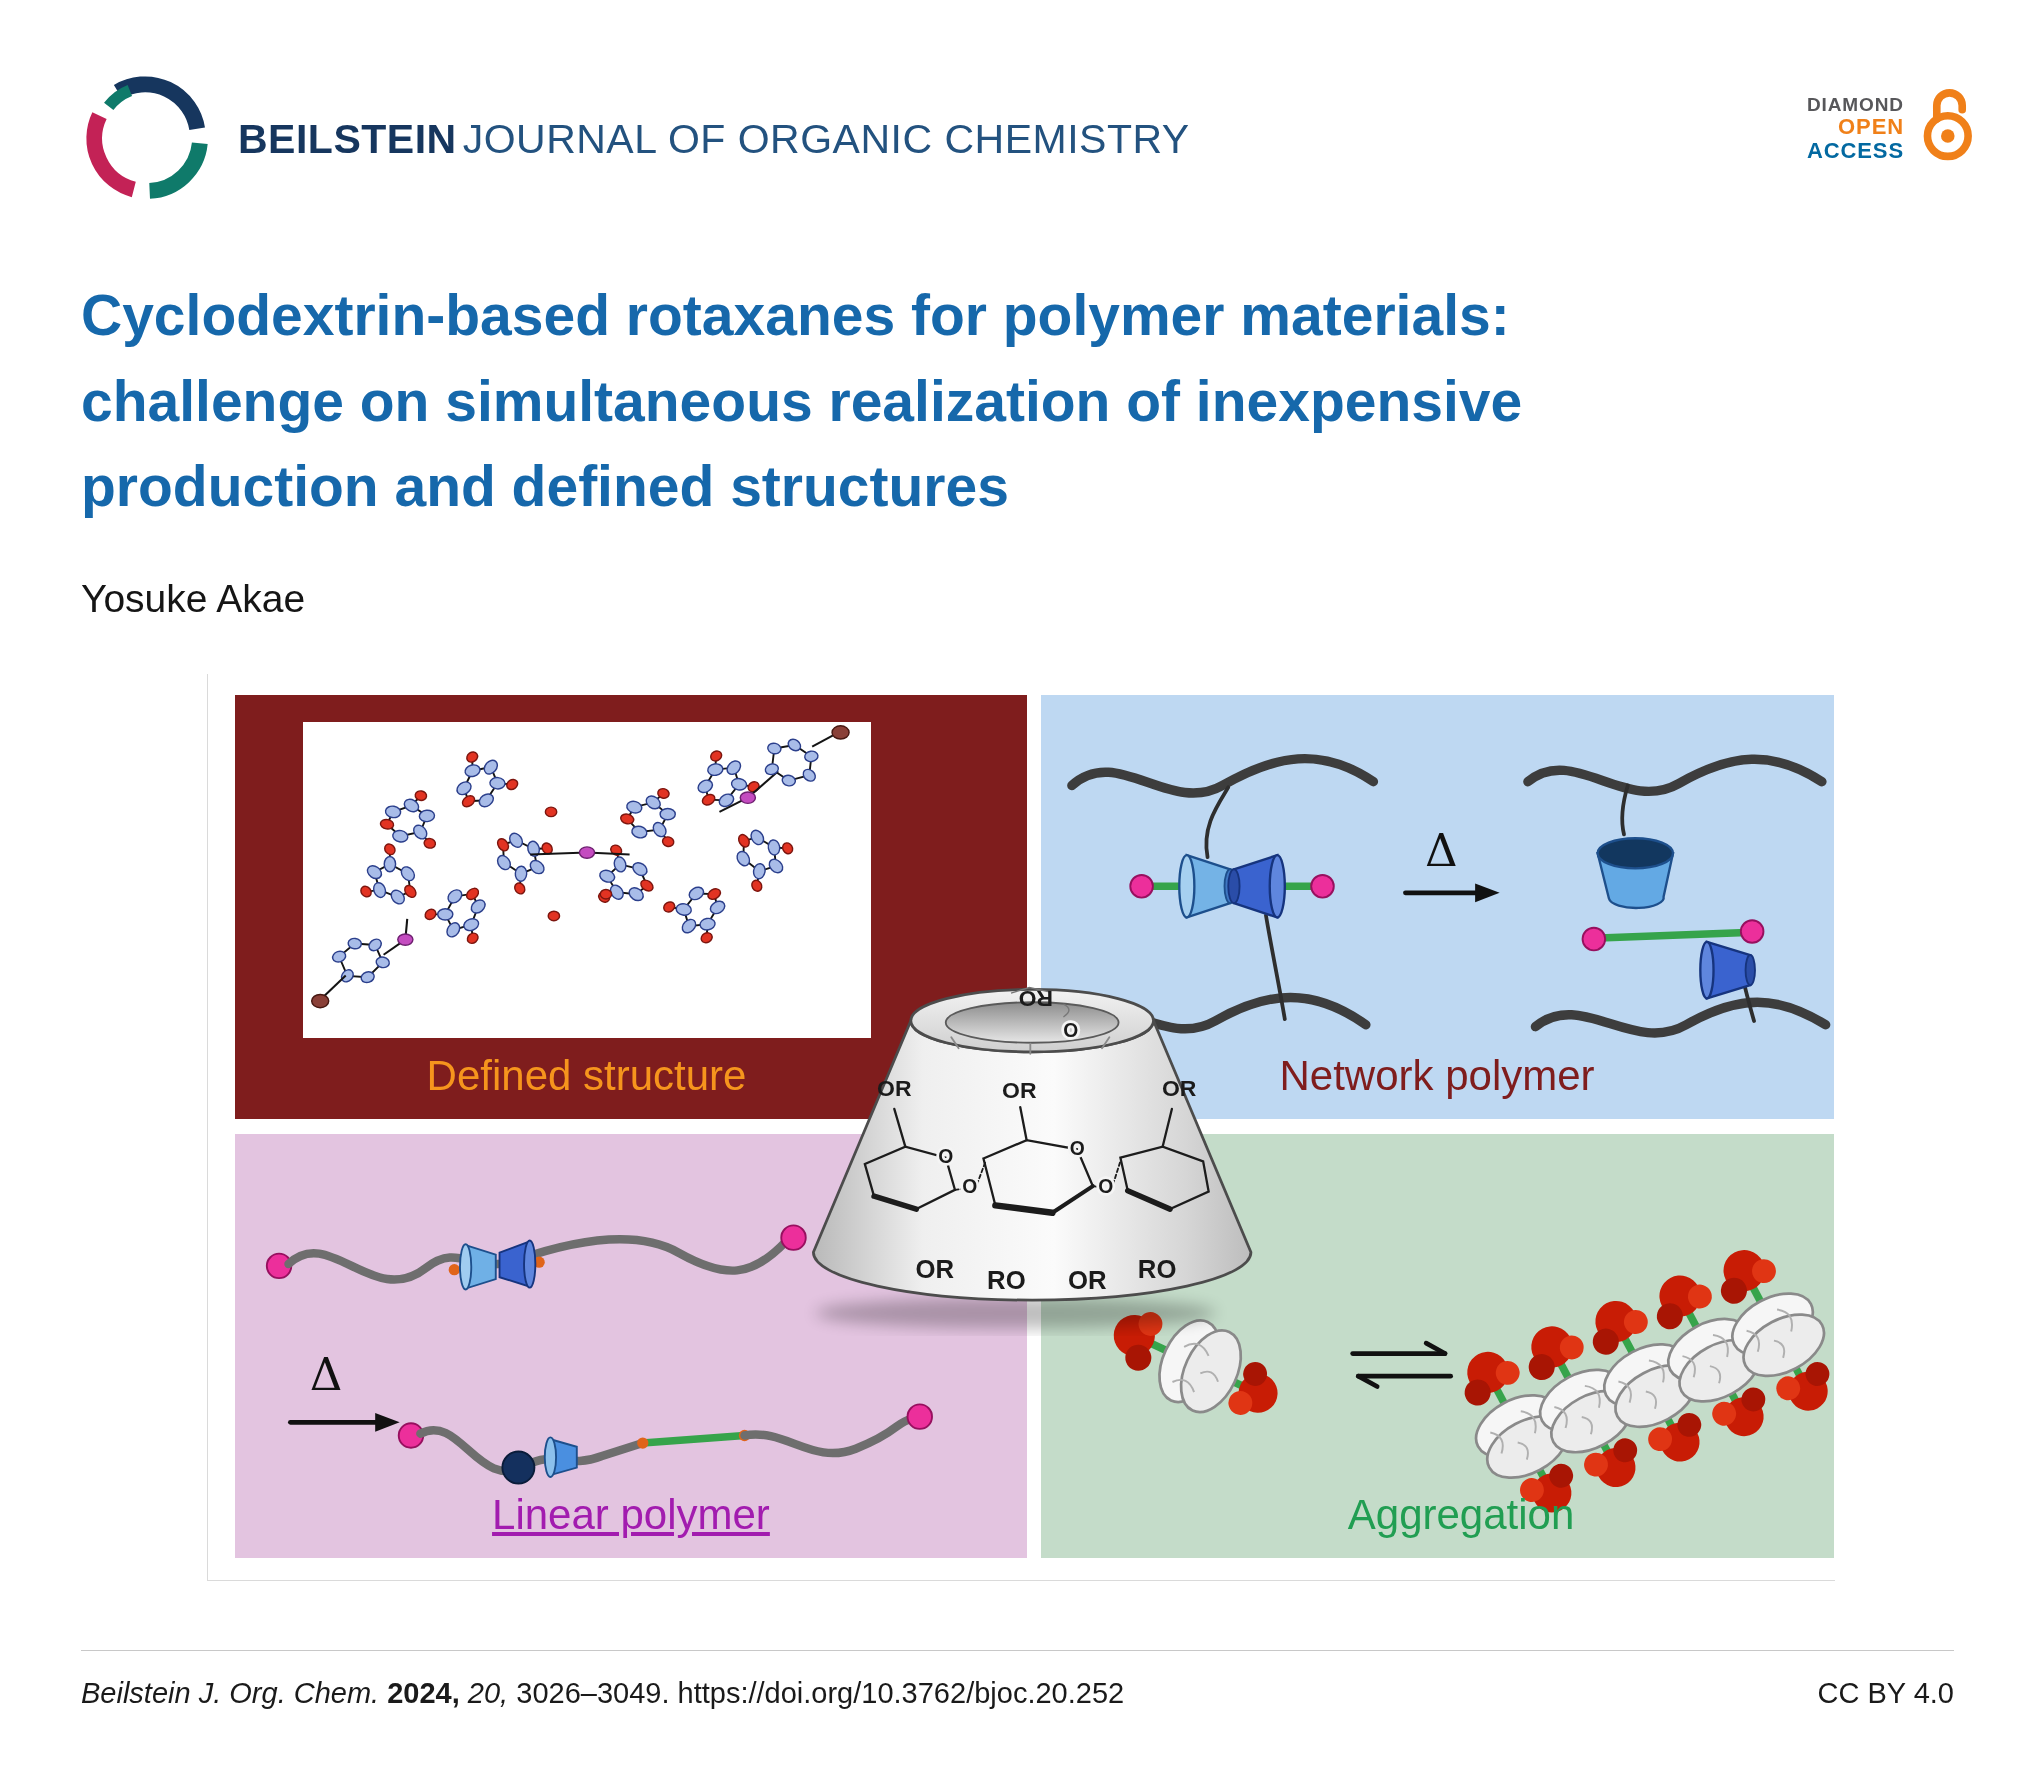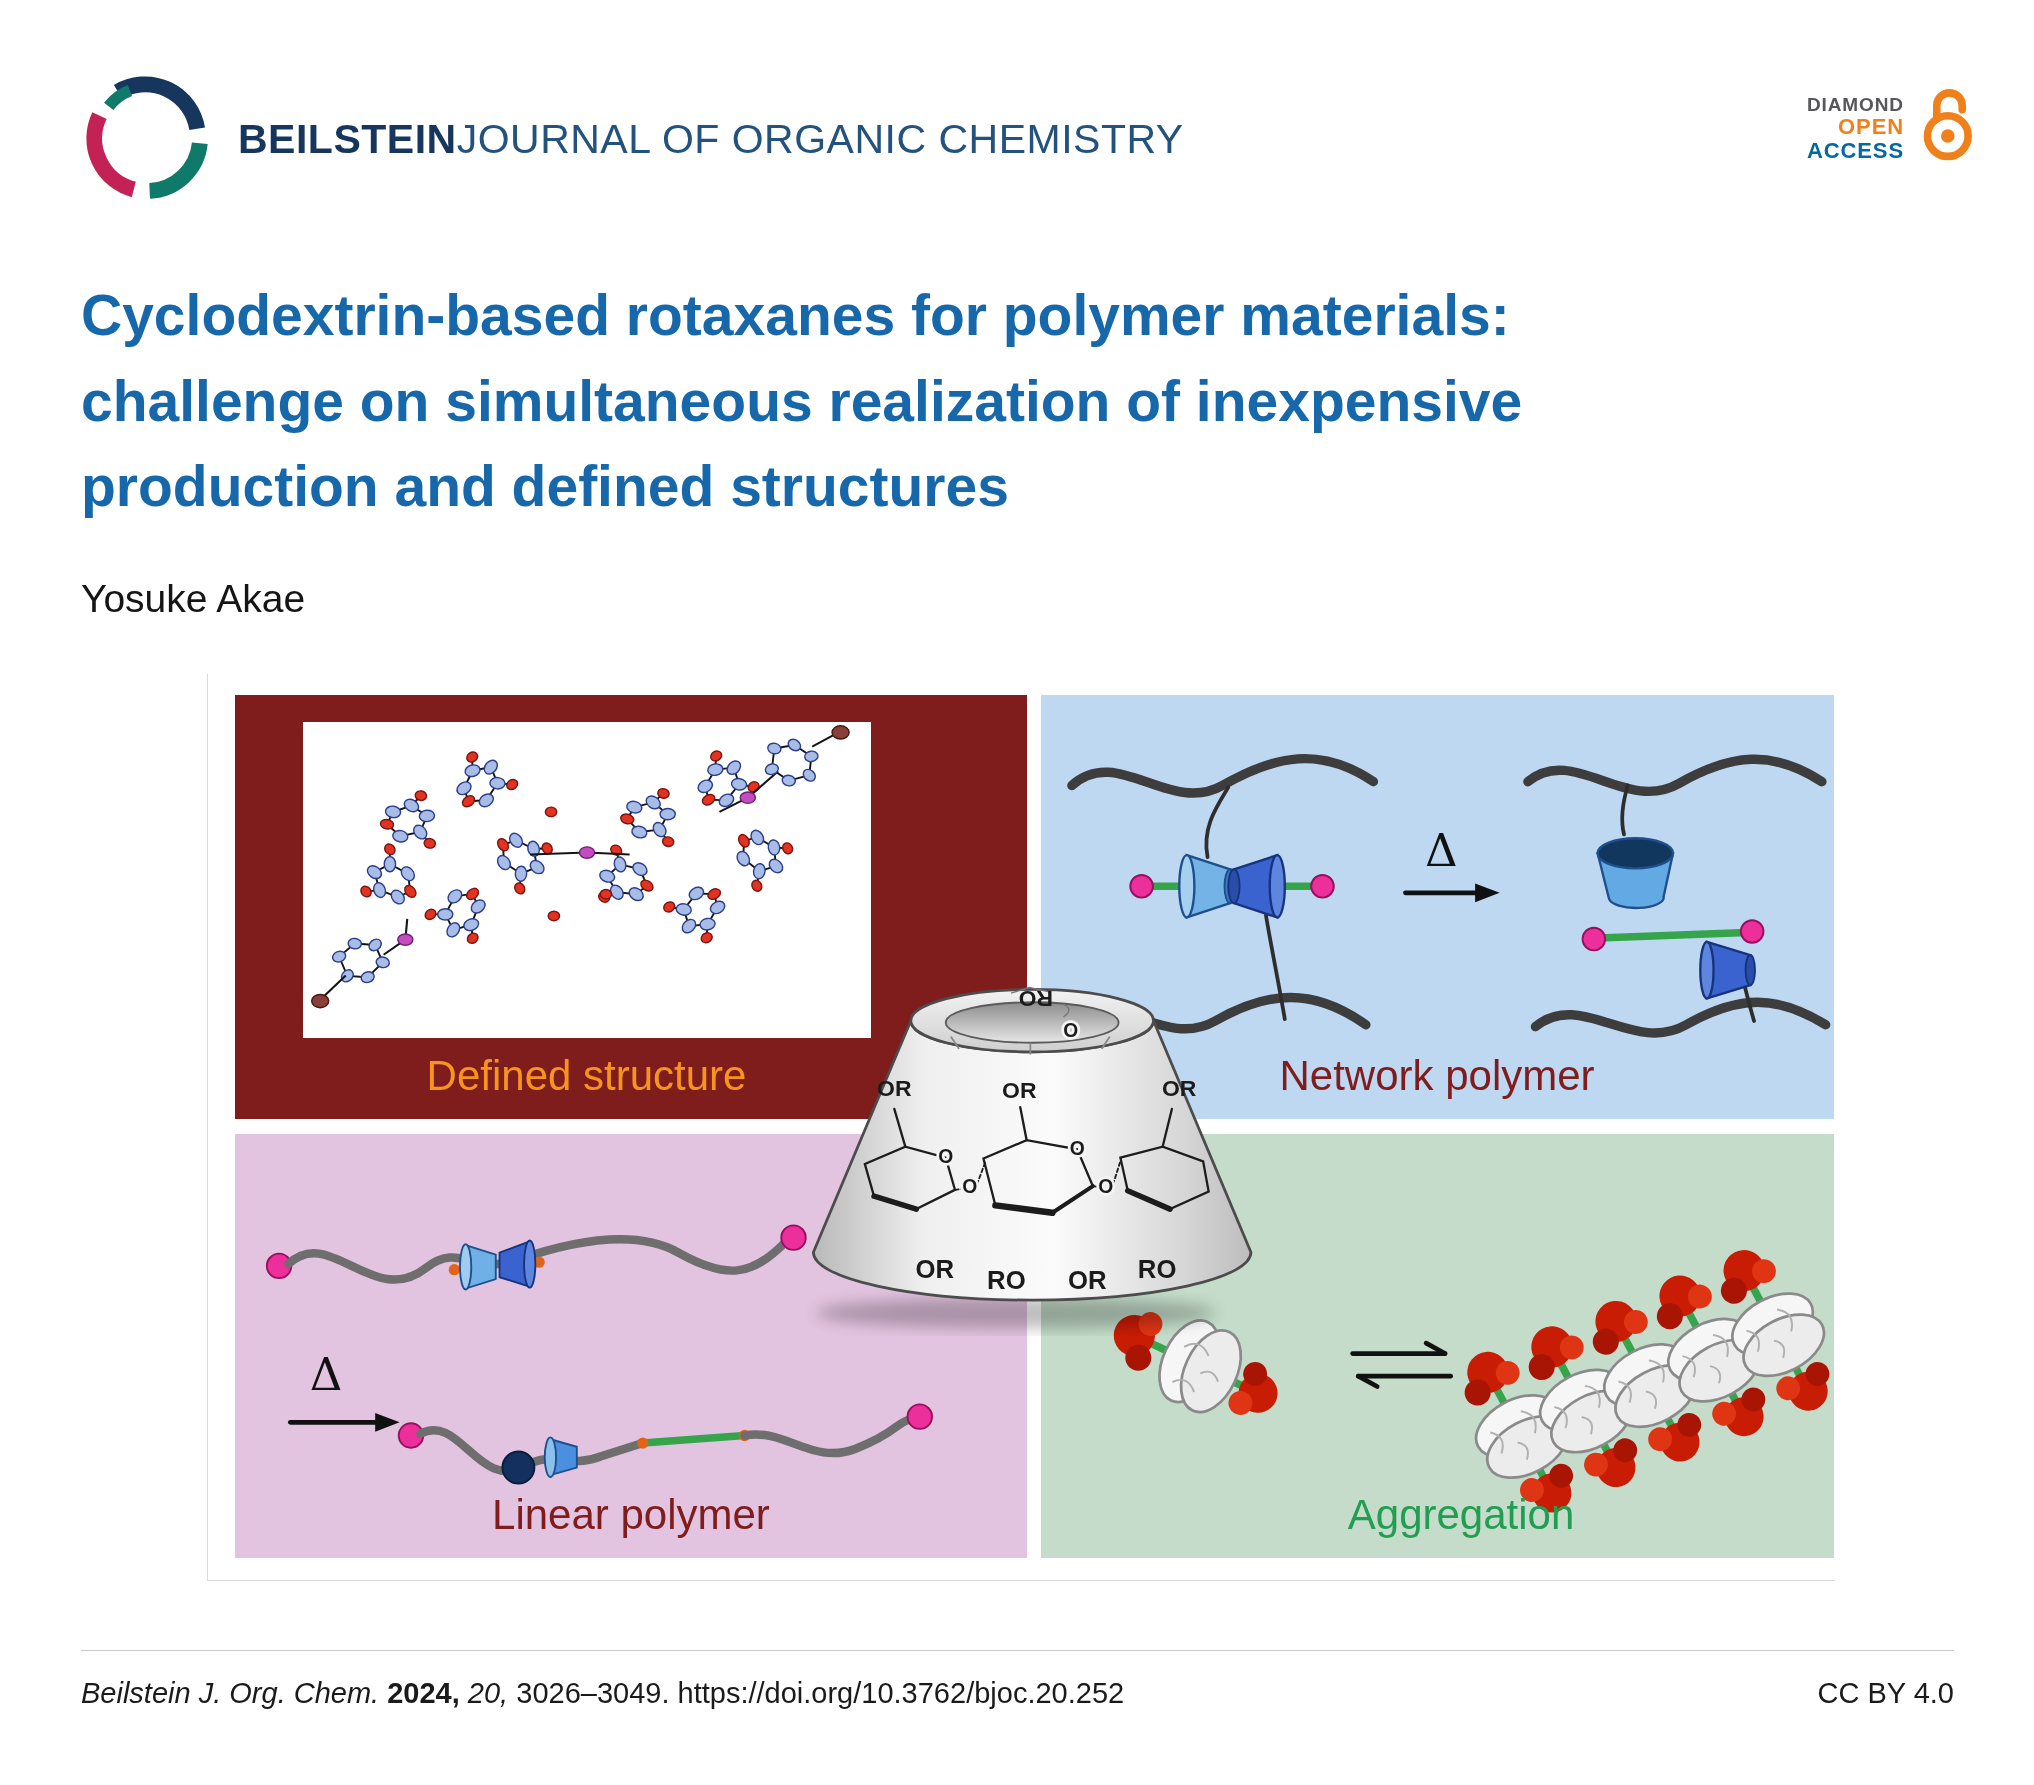--- a/index.html
+++ b/index.html
@@ -4,21 +4,21 @@
 <style>
   * { margin:0; padding:0; box-sizing:border-box; }
   html,body { background:#ffffff; }
   body { font-family:"Liberation Sans", sans-serif; color:#1a1a1a; }
   .page { position:relative; width:2035px; height:1786px; background:#fff; overflow:hidden; }
 
   
   .header { position:absolute; left:81px; top:72px; right:55px; height:142px; }
   .logo { position:absolute; left:0; top:0; width:132px; height:132px; }
   .journal-name { position:absolute; left:157px; top:44px; font-size:41px; letter-spacing:0.5px; white-space:nowrap; }
-  .jn-bold { font-weight:700; color:#16365e; margin-right:0; }
+  .jn-bold { font-weight:700; color:#16365e; margin-right:6px; }
   .jn-rest { font-weight:400; color:#23527f; }
   .oa-badge { position:absolute; right:0; top:9.5px; display:flex; align-items:center; gap:15px; }
   .oa-text { text-align:right; line-height:1.12; }
   .oa-diamond { font-size:19px; font-weight:700; color:#57575a; letter-spacing:0.9px;margin-top:12px; }
   .oa-open, .oa-access { font-size:22px; font-weight:700; letter-spacing:0.9px; }
   .oa-icon { width:61px; height:79px; }
 
   
   .title { position:absolute; left:81px; top:273px; width:1874px; font-size:57px; font-weight:700; line-height:1.5; }
   .title-line { display:block; }
@@ -234,21 +234,21 @@
               <circle cx="432" cy="328" r="6" fill="#e0641a"></circle>
               <circle cx="540" cy="320" r="6" fill="#e0641a"></circle>
               <path d="M 540 320 C 584 312 612 352 658 334 S 700 306 718 302" fill="none" stroke-width="9" stroke="#6e6e6e"></path>
               <circle cx="726" cy="300" r="13" stroke="#97105f" stroke-width="2" fill="#ec2f9b"></circle>
               <circle cx="300" cy="354" r="17" fill="#14305e" stroke="#0a1c3a" stroke-width="2"></circle>
               <path d="M 334 324 L 362 332 L 362 354 L 334 362 Z" fill="#4a8fe0" stroke="#1d4f8c" stroke-width="2"></path>
               <ellipse cx="334" cy="343" rx="6" ry="21" fill="#8cc0ec" stroke="#1d4f8c" stroke-width="2"></ellipse>
             </g>
           </g>
         </svg>
-        <div class="panel-label" style="color: #7f1d1d;">Linear polymer</div>
+        <div class="panel-label" style="color: #a21caf; text-decoration: underline;">Linear polymer</div>
       </div>
 
       <div class="panel" style="background-color: rgb(196, 220, 201);">
         <svg class="panel-art" viewBox="0 0 840 450">
           <defs>
             <g id="aggUnit">
               <line x1="0" y1="-50" x2="0" y2="50" stroke="#36a44b" stroke-width="7"></line>
               <circle cx="0" cy="-64" r="19" fill="#c81c05"></circle>
               <circle cx="-17" cy="-52" r="12" fill="#a81504"></circle>
               <circle cx="16" cy="-55" r="11" fill="#e03514"></circle>

